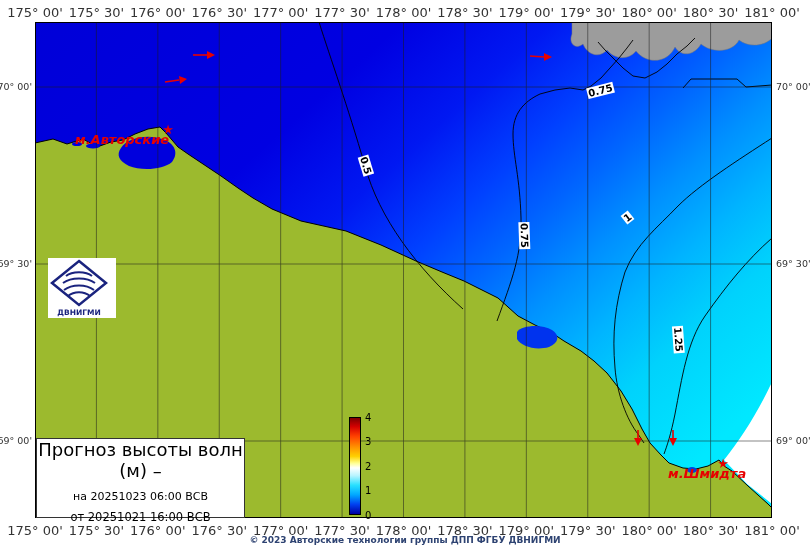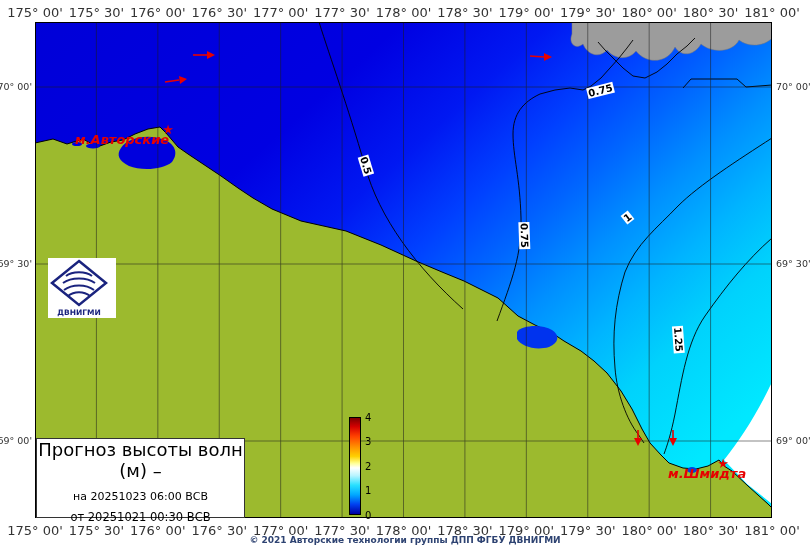--- a/index.html
+++ b/index.html
@@ -135,21 +135,21 @@
           <path d="M16,32 C24,26 38,26 46,32"></path>
           <path d="M20,38 C26,33 36,33 42,38"></path>
         </g>
         <text x="31" y="57" font-size="7.5" font-weight="bold" fill="#1a237e" text-anchor="middle" id="logo-caption-text">ДВНИГМИ</text>
       </svg>
     </div>
 
     <div class="info-box">
       <div class="info-line1">Прогноз высоты волн (м) –</div>
       <div class="info-line3">на 20251023 06:00 ВСВ</div>
-      <div class="info-line4">от 20251021 00:30 ВСВ</div>
+      <div class="info-line4">от 20251021 16:00 ВСВ</div>
     </div>
 
     <div class="legend-bar"></div>
     <div id="legend-ticks">
         <span class="legend-tick" style="top: 390px;">4</span>
         <span class="legend-tick" style="top: 414.4px;">3</span>
         <span class="legend-tick" style="top: 438.8px;">2</span>
         <span class="legend-tick" style="top: 463.2px;">1</span>
         <span class="legend-tick" style="top: 487.6px;">0</span>
       </div>
@@ -183,14 +183,14 @@
       <span class="axis-label" style="left: 710.583px; top: 523px; transform: translateX(-50%);">180° 30'</span>
       <span class="axis-label" style="left: 772px; top: 523px; transform: translateX(-50%);">181° 00'</span>
       <span class="axis-label side" style="left: -3px; width: 35px; text-align: right; top: 81px;">70° 00'</span>
       <span class="axis-label side" style="left: -3px; width: 35px; text-align: right; top: 258px;">69° 30'</span>
       <span class="axis-label side" style="left: -3px; width: 35px; text-align: right; top: 435px;">69° 00'</span>
       <span class="axis-label side" style="left: 776px; top: 81px;">70° 00'</span>
       <span class="axis-label side" style="left: 776px; top: 258px;">69° 30'</span>
       <span class="axis-label side" style="left: 776px; top: 435px;">69° 00'</span>
     </div>
 
-  <div class="footer">© 2021 Авторские технологии группы ДПП ФГБУ ДВНИГМИ</div>
+  <div class="footer">© 2023 Авторские технологии группы ДПП ФГБУ ДВНИГМИ</div>
 </div>
 
 </body></html>

